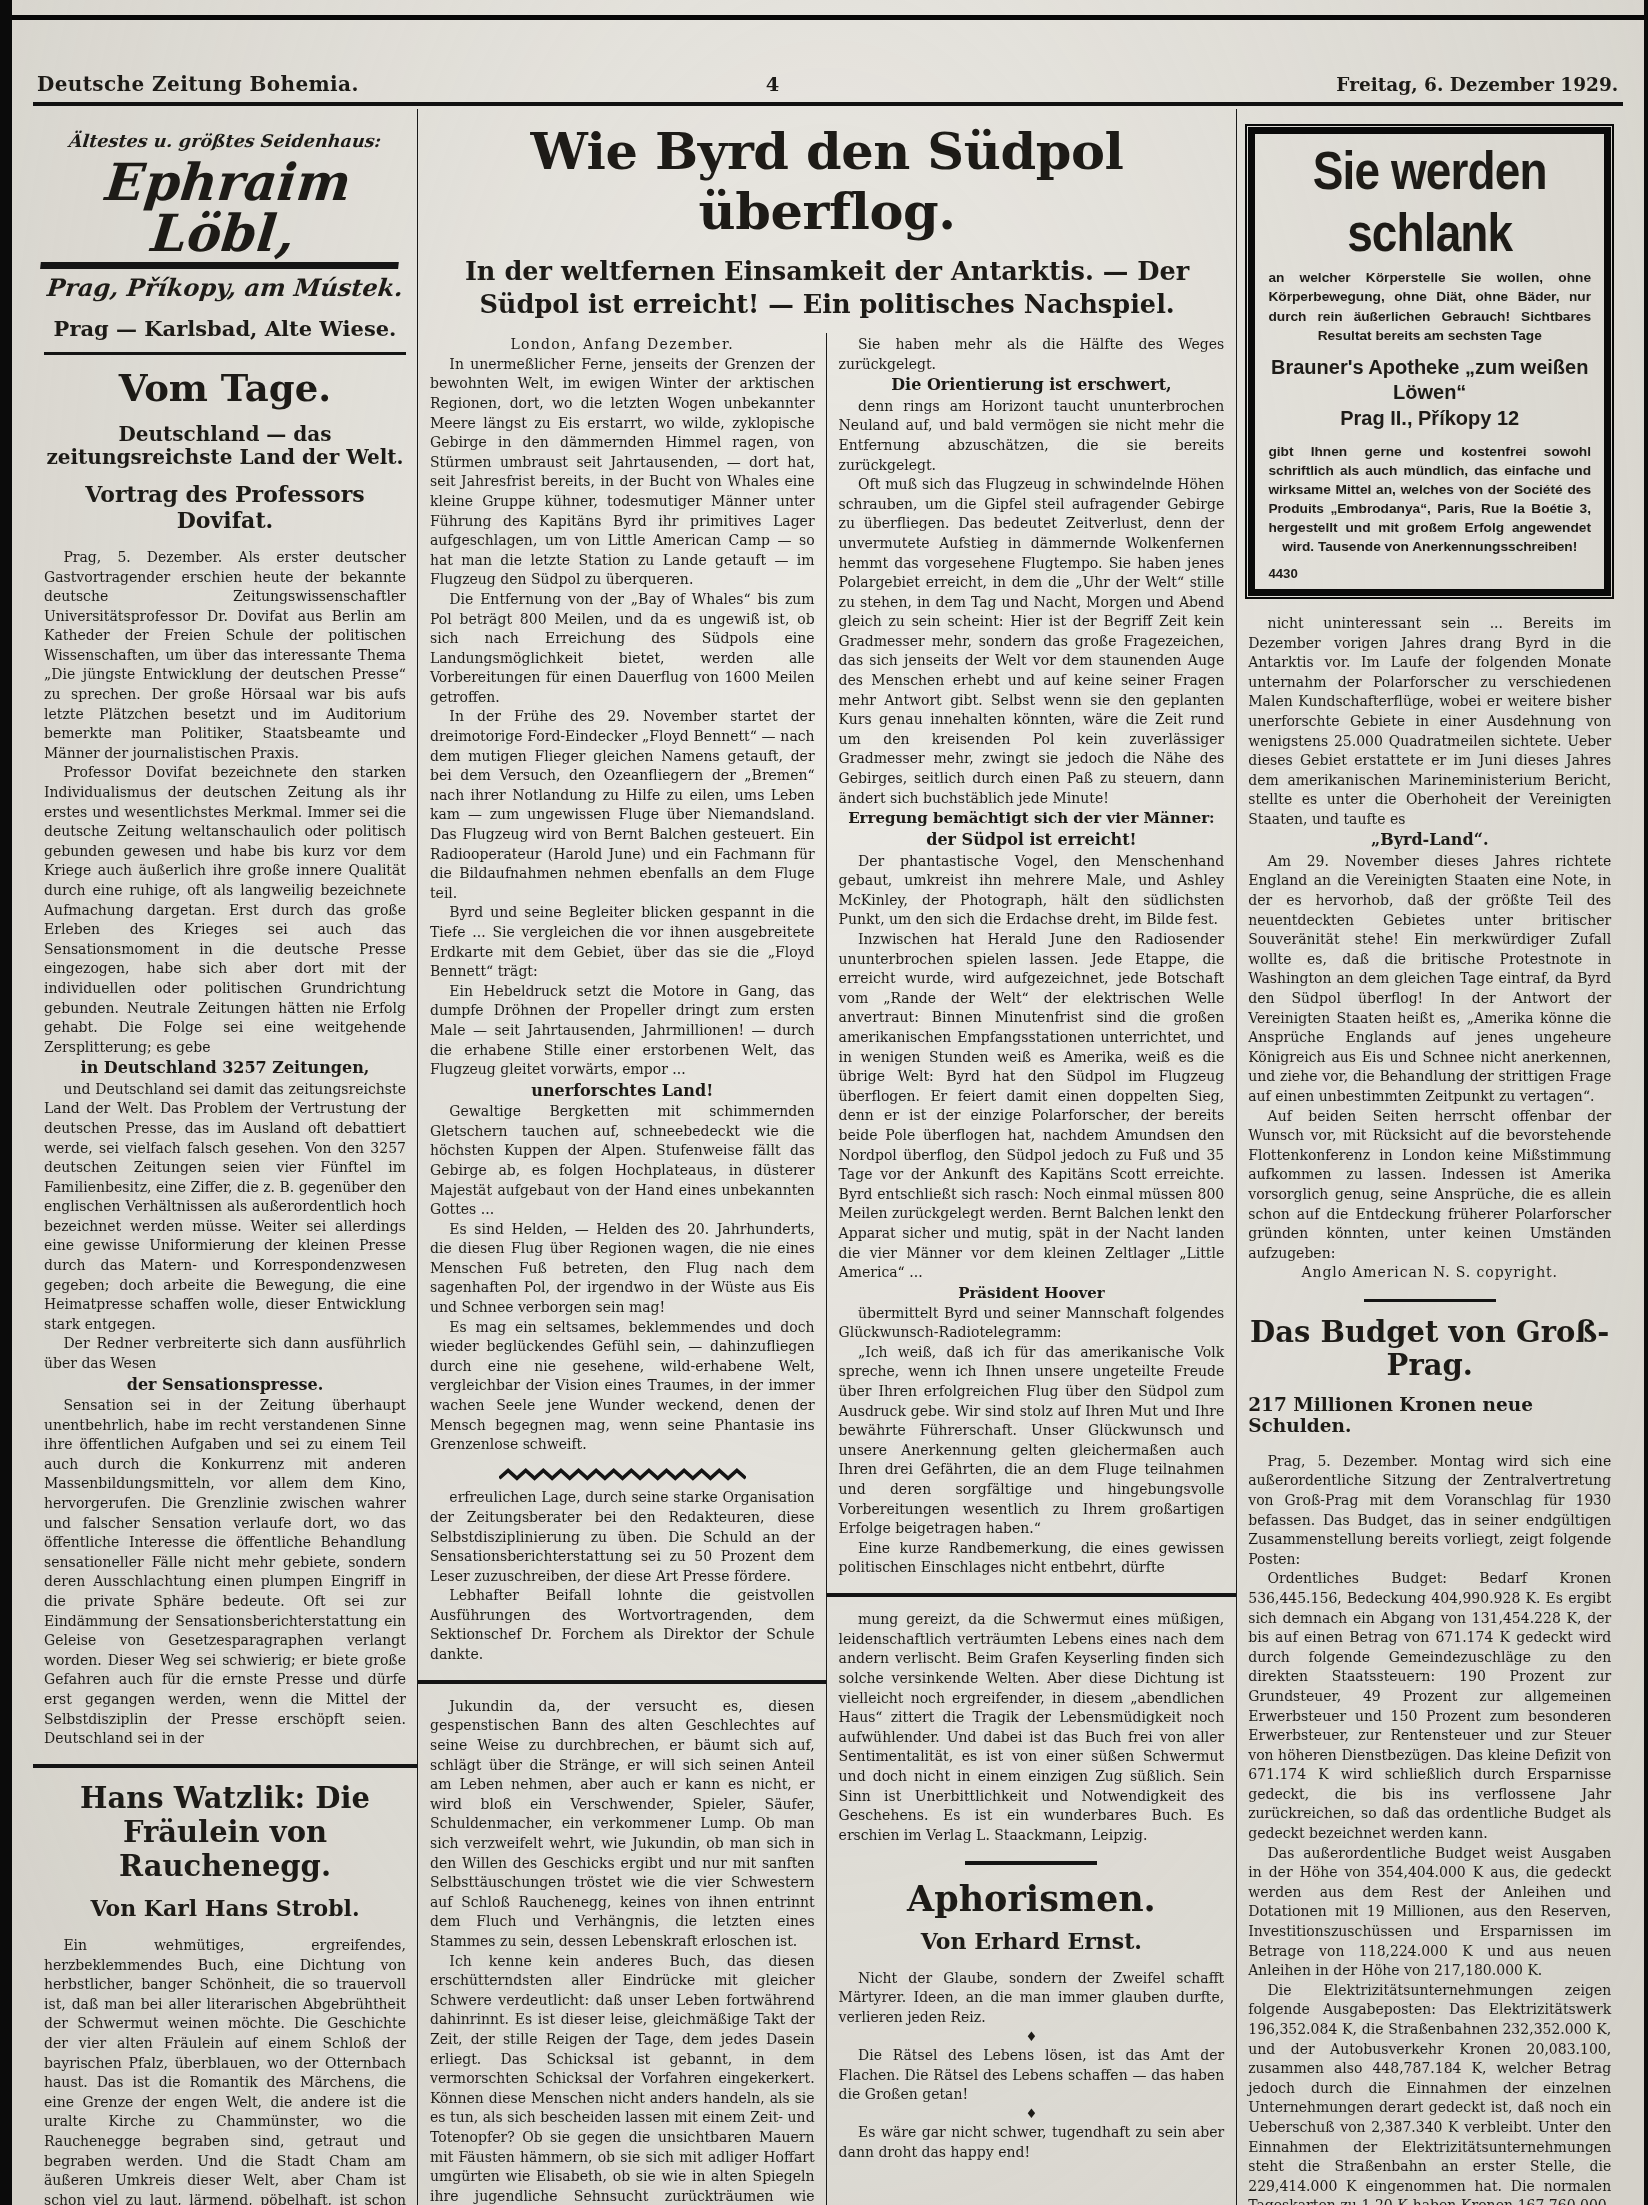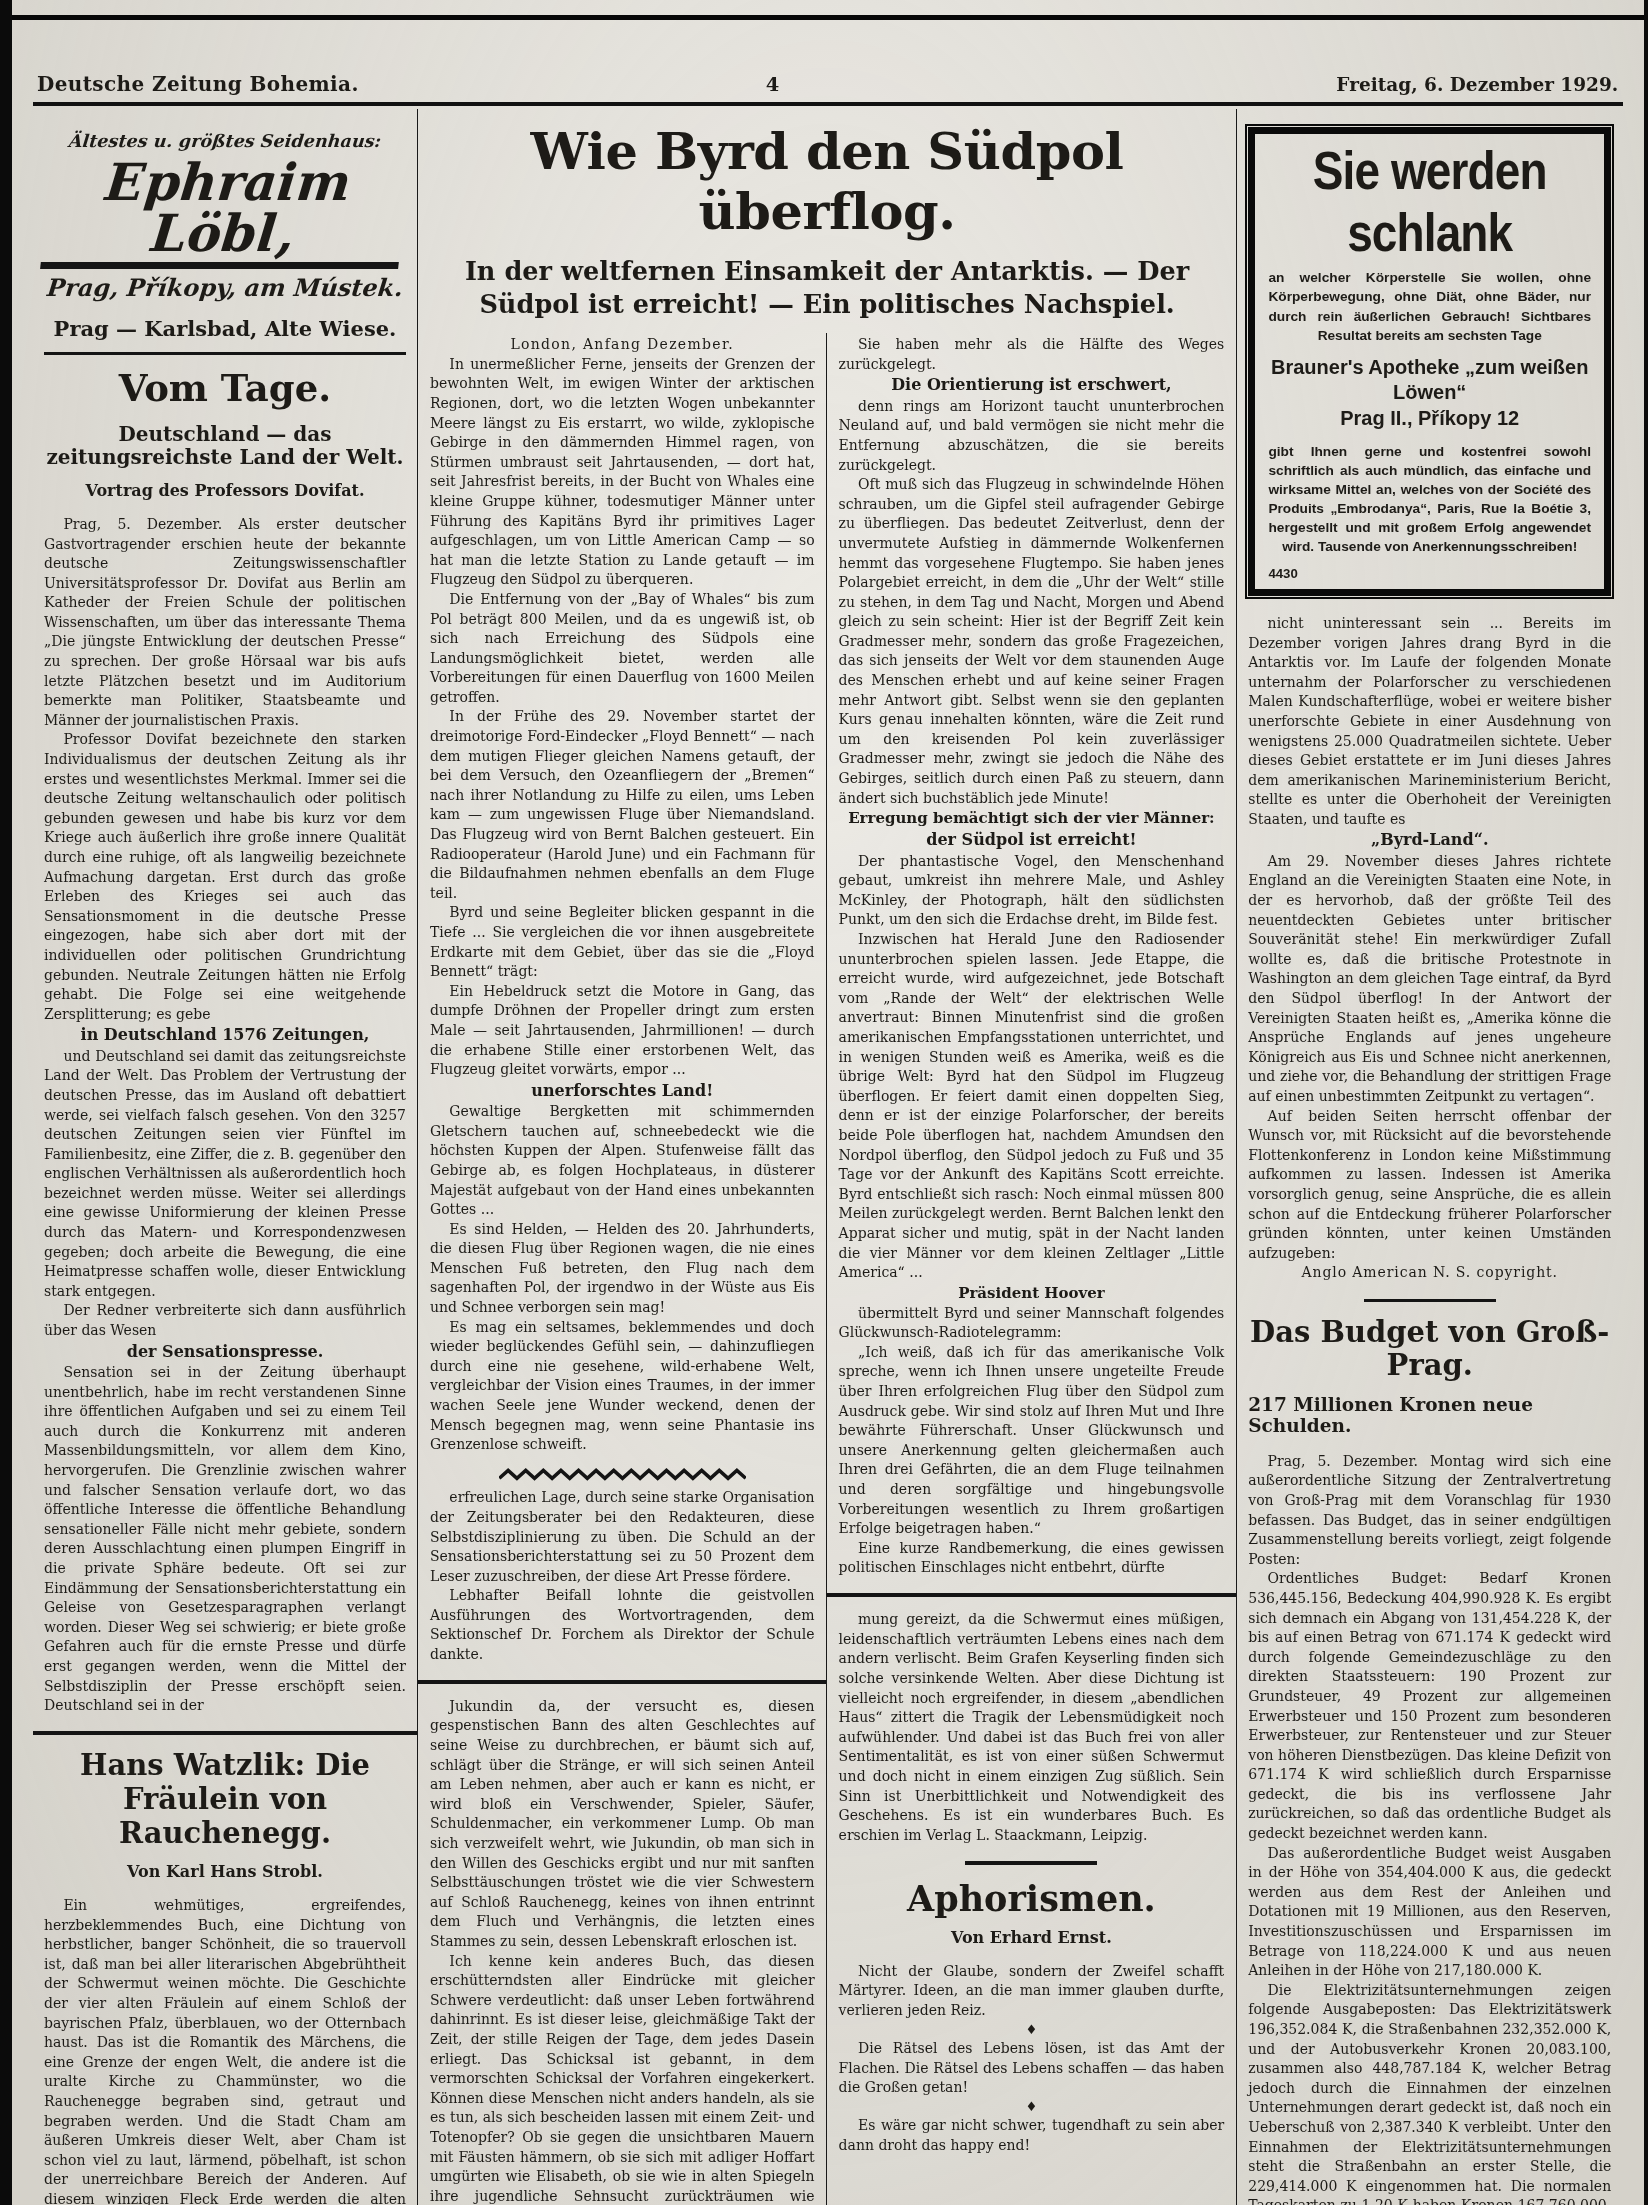--- a/index.html
+++ b/index.html
@@ -41,21 +41,21 @@
   .blk{font-size:14px;line-height:1.40;}
   .blk-p{text-align:justify;text-indent:19.4px;hyphens:auto;}
   .blk-date{text-align:center;letter-spacing:1.3px;margin:2.6px 0 4.4px;}
   .blk-sub{font-weight:bold;text-align:center;font-size:16px;margin:11.5px 0 9.7px;}
   .blk-sub2{font-weight:bold;text-align:center;font-size:15px;margin:11.5px 0 1.8px;}
   .blk-sig{text-align:center;letter-spacing:0.9px;margin:11.5px 0 3.5px;}
   .blk-dia{text-align:center;font-size:13.2px;margin:8px 0;}
 
   .section-title{font-weight:bold;text-align:center;font-size:37px;margin:11.5px 0 13.2px;}
   .art-headline{font-weight:bold;text-align:center;font-size:20px;line-height:1.15;margin:4.4px 0 11.5px;}
-  .art-subhead{font-weight:bold;text-align:center;font-size:16px;margin:0 0 15px;}
+  .art-subhead{font-weight:bold;text-align:center;font-size:22px;margin:0 0 15px;}
   .feu-headline{font-weight:bold;text-align:center;font-size:29px;line-height:1.18;margin:10.6px 0 11.5px;}
   .aph-headline{font-weight:bold;text-align:center;font-size:35px;margin:8px 0 8.8px;}
   .budget-headline{font-size:29px;margin-top:0;}
   .budget-subhead{font-weight:bold;font-size:18.5px;margin:0 0 16px;text-align:left;}
 
   
   .main-headline{font-weight:bold;text-align:center;font-size:51px;margin:12.3px 0 13.2px;letter-spacing:-0.4px;}
   .main-subhead{font-weight:bold;text-align:center;font-size:25.6px;line-height:1.3;margin:0 26.5px 11.5px;}
   .main-byline{text-align:center;font-weight:bold;font-size:17.6px;margin:0 0 17.6px;}
 
@@ -103,21 +103,21 @@
           <div class="loebl-cities">Prag — Karlsbad, Alte Wiese.</div>
         </div>
         <div class="rule thin"></div>
 
         <h2 class="section-title">Vom Tage.</h2>
         <h3 class="art-headline">Deutschland — das zeitungsreichste Land der Welt.</h3>
         <div class="art-subhead">Vortrag des Professors Dovifat.</div>
         <div class="body">
             <p class="blk blk-p">Prag, 5. Dezember. Als erster deutscher Gastvortragender erschien heute der bekannte deutsche Zeitungswissenschaftler Universitätsprofessor Dr. Dovifat aus Berlin am Katheder der Freien Schule der politischen Wissenschaften, um über das interessante Thema „Die jüngste Entwicklung der deutschen Presse“ zu sprechen. Der große Hörsaal war bis aufs letzte Plätzchen besetzt und im Auditorium bemerkte man Politiker, Staatsbeamte und Männer der journalistischen Praxis.</p>
             <p class="blk blk-p">Professor Dovifat bezeichnete den starken Individualismus der deutschen Zeitung als ihr erstes und wesentlichstes Merkmal. Immer sei die deutsche Zeitung weltanschaulich oder politisch gebunden gewesen und habe bis kurz vor dem Kriege auch äußerlich ihre große innere Qualität durch eine ruhige, oft als langweilig bezeichnete Aufmachung dargetan. Erst durch das große Erleben des Krieges sei auch das Sensationsmoment in die deutsche Presse eingezogen, habe sich aber dort mit der individuellen oder politischen Grundrichtung gebunden. Neutrale Zeitungen hätten nie Erfolg gehabt. Die Folge sei eine weitgehende Zersplitterung; es gebe</p>
-            <p class="blk blk-sub">in Deutschland 1576 Zeitungen,</p>
+            <p class="blk blk-sub">in Deutschland 3257 Zeitungen,</p>
             <p class="blk blk-p">und Deutschland sei damit das zeitungsreichste Land der Welt. Das Problem der Vertrustung der deutschen Presse, das im Ausland oft debattiert werde, sei vielfach falsch gesehen. Von den 3257 deutschen Zeitungen seien vier Fünftel im Familienbesitz, eine Ziffer, die z. B. gegenüber den englischen Verhältnissen als außerordentlich hoch bezeichnet werden müsse. Weiter sei allerdings eine gewisse Uniformierung der kleinen Presse durch das Matern- und Korrespondenzwesen gegeben; doch arbeite die Bewegung, die eine Heimatpresse schaffen wolle, dieser Entwicklung stark entgegen.</p>
             <p class="blk blk-p">Der Redner verbreiterte sich dann ausführlich über das Wesen</p>
             <p class="blk blk-sub">der Sensationspresse.</p>
             <p class="blk blk-p">Sensation sei in der Zeitung überhaupt unentbehrlich, habe im recht verstandenen Sinne ihre öffentlichen Aufgaben und sei zu einem Teil auch durch die Konkurrenz mit anderen Massenbildungsmitteln, vor allem dem Kino, hervorgerufen. Die Grenzlinie zwischen wahrer und falscher Sensation verlaufe dort, wo das öffentliche Interesse die öffentliche Behandlung sensationeller Fälle nicht mehr gebiete, sondern deren Ausschlachtung einen plumpen Eingriff in die private Sphäre bedeute. Oft sei zur Eindämmung der Sensationsberichterstattung ein Geleise von Gesetzesparagraphen verlangt worden. Dieser Weg sei schwierig; er biete große Gefahren auch für die ernste Presse und dürfe erst gegangen werden, wenn die Mittel der Selbstdisziplin der Presse erschöpft seien. Deutschland sei in der</p>
           </div>
 
         <div class="rule heavy"></div>
         <h3 class="feu-headline">Hans Watzlik: Die Fräulein von Rauchenegg.</h3>
         <div class="art-subhead">Von Karl Hans Strobl.</div>
         <div class="body">

